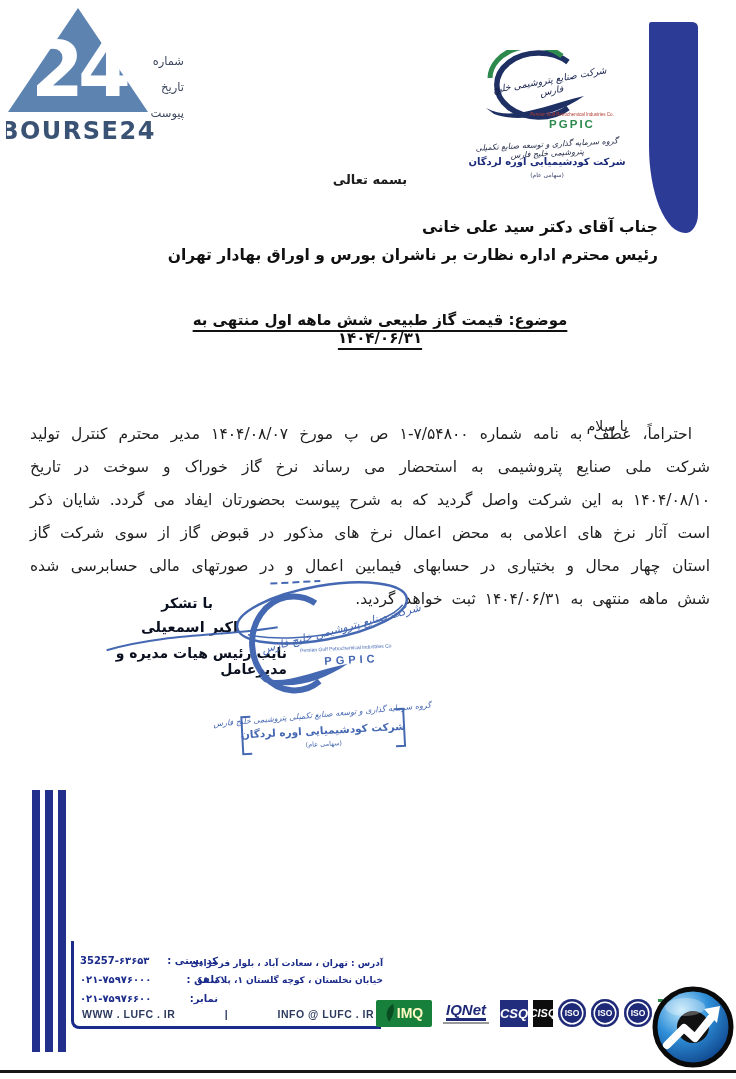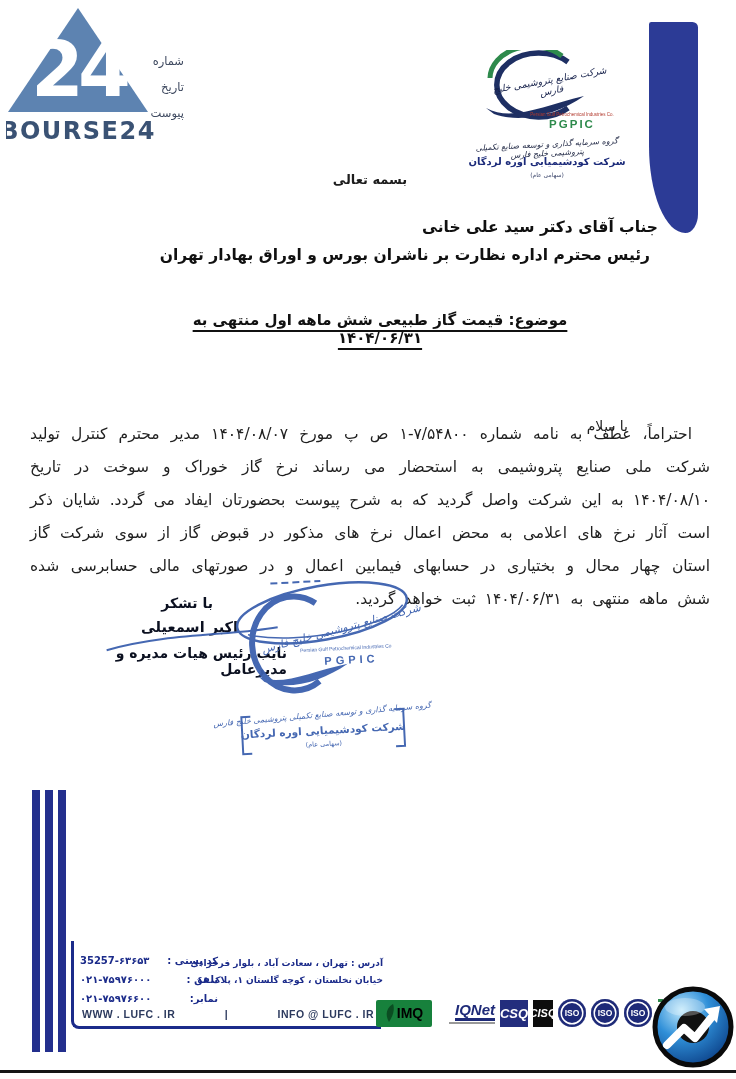--- a/index.html
+++ b/index.html
@@ -29,21 +29,21 @@
 
   
   .corner-shape{position:absolute;left:649px;top:22px;width:49px;height:211px;background:#2c3b96;
                 border-radius:3px 7px 16px 46px / 3px 7px 24px 110px;}
 
   
   .besmeh{position:absolute;left:303px;top:172px;width:134px;text-align:center;font-size:13px;
           font-weight:600;color:#1d1d1d;direction:rtl;}
   .recipient{position:absolute;right:78px;top:218px;text-align:right;direction:rtl;color:#101010;}
   .recipient-name{margin:0 0 10px 0;font-size:15.5px;font-weight:bold;}
-  .recipient-title{margin:8px;font-size:15.5px;font-weight:bold;}
+  .recipient-title{margin:0;font-size:15.5px;font-weight:bold;}
   .subject{position:absolute;left:165px;top:311px;width:430px;text-align:center;direction:rtl;
            font-size:15px;font-weight:bold;color:#111;}
   .subject span{text-decoration:underline;text-underline-offset:5px;text-decoration-thickness:1.5px;}
   .salam{position:absolute;left:548px;top:372px;width:80px;direction:rtl;font-size:14px;color:#1f1f1f;margin-top:46px;}
   .body-text{position:absolute;left:30px;top:418px;width:680px;direction:rtl;text-align:justify;
              font-size:15.5px;line-height:33px;color:#1f1f1f;word-spacing:4px;letter-spacing:0.2px;
              text-indent:18px;margin:0;}
 
   
   .sig{position:absolute;left:58px;top:595px;width:235px;direction:rtl;text-align:right;color:#0b1020;}
@@ -67,23 +67,23 @@
   .c-val{direction:ltr;unicode-bidi:isolate;}
   .webrow{position:absolute;left:82px;top:1008px;width:292px;display:flex;justify-content:space-between;
           direction:ltr;font-size:10.5px;font-weight:bold;color:#2c3a5e;letter-spacing:0.5px;
           font-family:"Liberation Sans",sans-serif;}
   .address{position:absolute;left:228px;top:955px;width:155px;direction:rtl;text-align:right;
            color:#1b2b8a;font-size:9px;font-weight:bold;line-height:17px;white-space:nowrap;}
   .address p{margin:0;}
 
   .certs{position:absolute;left:376px;top:996px;height:34px;display:flex;align-items:center;gap:5px;
          font-family:"Liberation Sans",sans-serif;}
-  .imq{width:56px;height:27px;background:#17813c;color:#000000;display:flex;align-items:center;
+  .imq{width:56px;height:27px;background:#17813c;color:#fef9c3;display:flex;align-items:center;
        justify-content:center;font-weight:bold;font-size:14px;border-radius:2px;gap:2px;}
-  .iqnet{width:58px;height:27px;background:#fff;display:flex;flex-direction:column;align-items:flex-end;justify-content:center;}
+  .iqnet{width:58px;height:27px;background:#fff;display:flex;flex-direction:column;align-items:center;justify-content:center;}
   .iqnet-text{color:#1e2a78;font-weight:bold;font-size:15px;font-style:italic;
               border-bottom:3px solid #1e2a78;line-height:16px;}
   .iqnet-sub{width:46px;height:2px;background:#999;margin-top:1px;}
   .csq{width:28px;height:27px;background:#232d7d;color:#fff;font-weight:bold;font-size:13px;font-style:italic;
        display:flex;align-items:center;justify-content:center;}
   .cisq{width:20px;height:27px;background:#0d0d0d;color:#fff;font-weight:bold;font-size:11px;font-style:italic;
         display:flex;align-items:center;justify-content:center;}
   .iso{width:28px;height:28px;border-radius:50%;background:#1e2a78;color:#fff;display:flex;align-items:center;
        justify-content:center;font-size:8.5px;font-weight:bold;
        box-shadow:inset 0 0 0 2.5px #1e2a78, inset 0 0 0 4px #fff;}

